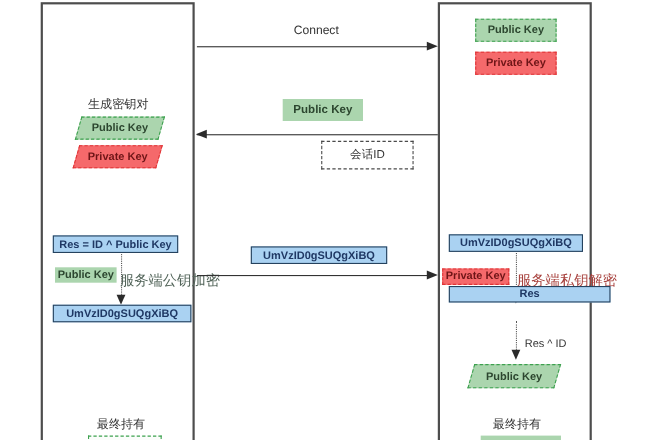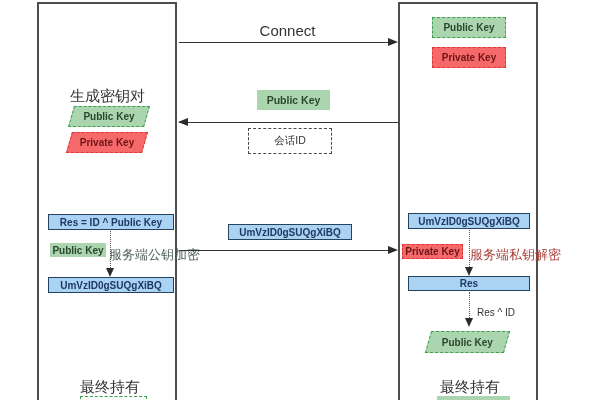--- a/index.html
+++ b/index.html
@@ -12,42 +12,42 @@
   .lifeline{
     position:absolute;box-sizing:border-box;
     border:2px solid #4d4d4d;background:#fff;
   }
   .hline{position:absolute;height:0;border-top:1.6px solid #333;}
   .vdots{position:absolute;width:0;border-left:1.6px dotted #555;}
   .ah{width:0;height:0;border-style:solid;position:absolute;}
   .ah-r{border-width:4.5px 0 4.5px 10px;border-color:transparent transparent transparent #2b2b2b;}
   .ah-l{border-width:4.5px 10px 4.5px 0;border-color:transparent #2b2b2b transparent transparent;}
   .ah-d{border-width:9px 4.5px 0 4.5px;border-color:#2b2b2b transparent transparent transparent;}
-  .lbl{position:absolute;font-size:15px;color:#333;text-align:center;}
+  .lbl{position:absolute;font-size:11px;color:#333;text-align:center;}
   .note{position:absolute;font-size:13px;white-space:nowrap;}
   .box-blue{
     position:absolute;box-sizing:border-box;
     background:#aad2f2;border:1.5px solid #25425e;color:#1f3864;
     font-size:10px;font-weight:bold;text-align:center;
     display:flex;align-items:center;justify-content:center;white-space:nowrap;
   }
   .tag{
     position:absolute;box-sizing:border-box;
     font-size:10px;font-weight:bold;text-align:center;
     display:flex;align-items:center;justify-content:center;white-space:nowrap;
   }
   .tag-green{background:#abd5ae;border:1.4px dashed #3da14f;color:#2c462f;}
   .tag-green-solid{background:#abd5ae;border:none;color:#2c462f;}
   .tag-red{background:#f5696b;border:1.4px dashed #e03537;color:#6e1517;}
   .para{transform:skewX(-16deg);}
   .para .unskew{transform:skewX(16deg);display:block;width:100%;}
   .box-dashed{
     position:absolute;box-sizing:border-box;background:#fff;
     border:1.5px dashed #4a4a4a;color:#333;font-size:10.5px;
-    display:flex;align-items:center;justify-content:center;
+    display:flex;align-items:center;justify-content:center;margin-left:44px;
   }
 </style>
 </head>
 <body>
 
 <div class="lifeline" style="left:37px;top:2px;width:140px;height:404px;"></div>
 <div class="lifeline" style="left:398px;top:2px;width:140px;height:404px;"></div>
 
 <div class="lbl" style="left:180px;top:22px;width:215px;">Connect</div>
 <div>
@@ -74,21 +74,21 @@
   <span>Public Key</span>
 </div>
 <div>
   <div class="hline" style="left:179px;top:122px;width:219px;"></div>
   <div class="ah ah-l" style="left:178px;top:118px;"></div>
 </div>
 <div class="box-dashed" style="left:248px;top:128px;width:84px;height:26px;">
   <span>会话ID</span>
 </div>
 
-<div class="box-blue" style="left:48px;top:214px;width:126px;height:16px;">
+<div class="box-blue" style="left:48px;top:214px;width:114px;height:16px;">
   <span>Res = ID ^ Public Key</span>
 </div>
 <div class="vdots" style="left:110px;top:231px;height:37px;"></div>
 <div class="ah ah-d" style="left:106px;top:268px;"></div>
 <div class="tag tag-green-solid" style="left:50px;top:243px;width:56px;height:14px;">
   <span>Public Key</span>
 </div>
 <div class="note" style="left:109px;top:246px;color:#53655a;">服务端公钥加密</div>
 <div class="box-blue" style="left:48px;top:277px;width:126px;height:16px;">
   <span>UmVzID0gSUQgXiBQ</span>
@@ -104,21 +104,21 @@
 
 <div class="box-blue" style="left:408px;top:213px;width:122px;height:16px;">
   <span>UmVzID0gSUQgXiBQ</span>
 </div>
 <div class="vdots" style="left:469px;top:230px;height:37px;"></div>
 <div class="ah ah-d" style="left:465px;top:267px;"></div>
 <div class="tag tag-red" style="left:402px;top:244px;width:61px;height:15px;">
   <span>Private Key</span>
 </div>
 <div class="note" style="left:470px;top:246px;color:#a8423e;">服务端私钥解密</div>
-<div class="box-blue" style="left:408px;top:276px;width:122px;height:15px;">
+<div class="box-blue" style="left:408px;top:260px;width:147px;height:15px;">
   <span>Res</span>
 </div>
 <div class="vdots" style="left:469px;top:292px;height:26px;"></div>
 <div class="ah ah-d" style="left:465px;top:318px;"></div>
 <div class="note" style="left:477px;top:307px;font-size:10px;color:#333;">Res ^ ID</div>
 <div class="tag tag-green para" style="left:428px;top:331px;width:79px;height:22px;">
   <span class="unskew">Public Key</span>
 </div>
 
 <div class="lbl" style="left:60px;top:378px;width:100px;">最终持有</div>

